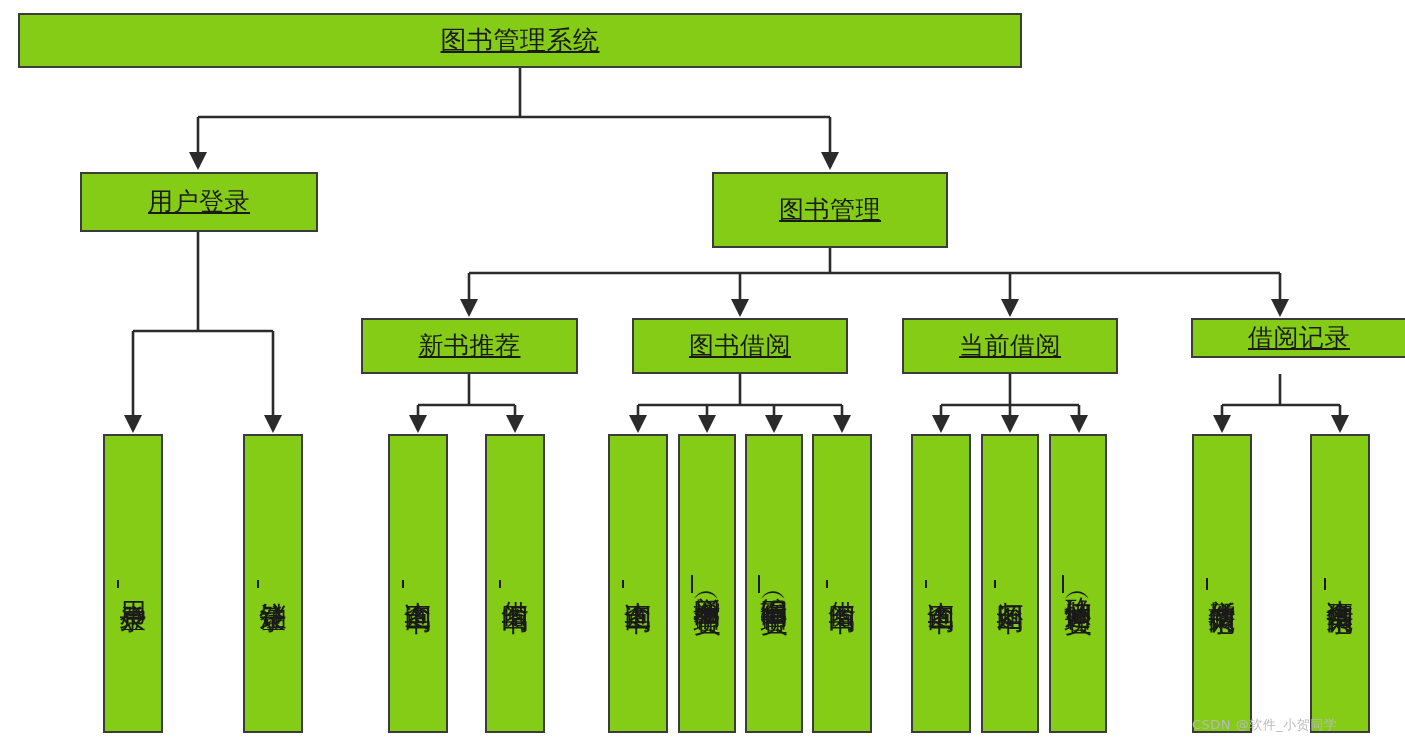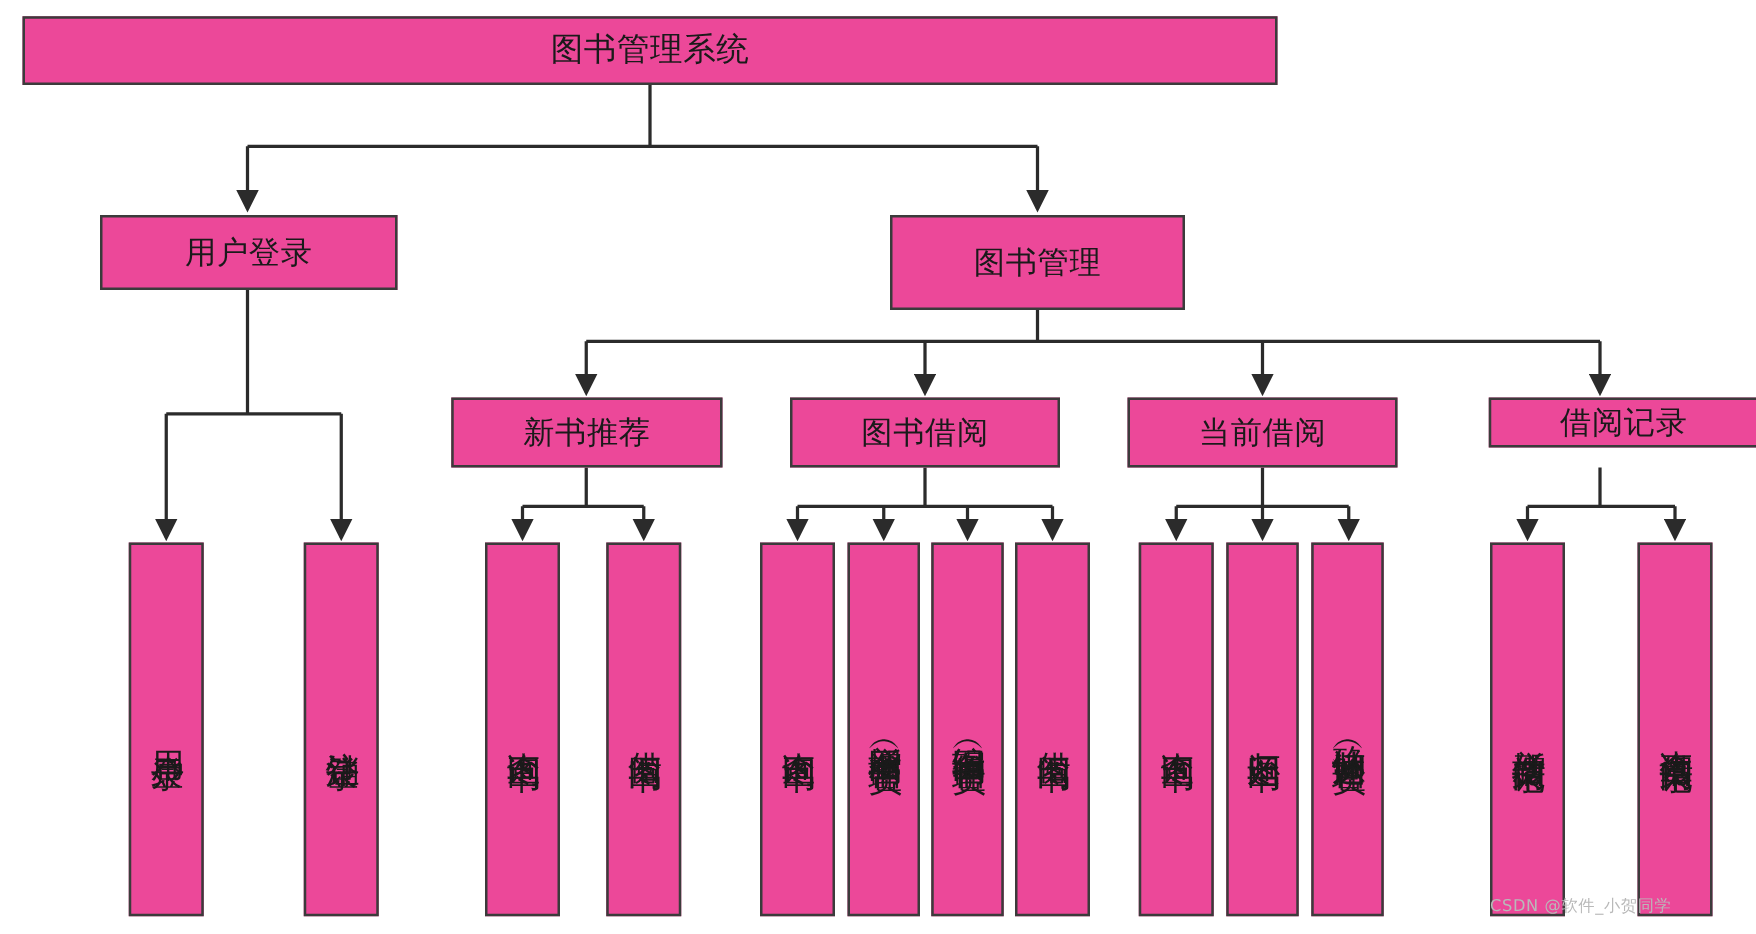--- a/index.html
+++ b/index.html
@@ -22,26 +22,27 @@
     position: absolute;
     left: 0;
     top: 0;
     width: 1405px;
     height: 747px;
     pointer-events: none;
   }
   .node {
     position: absolute;
     box-sizing: border-box;
-    background: #ec4899;
+    background: #84cc16;
     border: 2.5px solid #3b3b3b;
     display: flex;
     align-items: center;
     justify-content: center;
     color: #1a1a1a;
+    text-decoration: underline;
   }
   .node-label {
     display: block;
     text-align: center;
     line-height: 1.18;
     letter-spacing: 0.5px;
   }
   
   .node.horiz .node-label {
     font-size: 25px;

